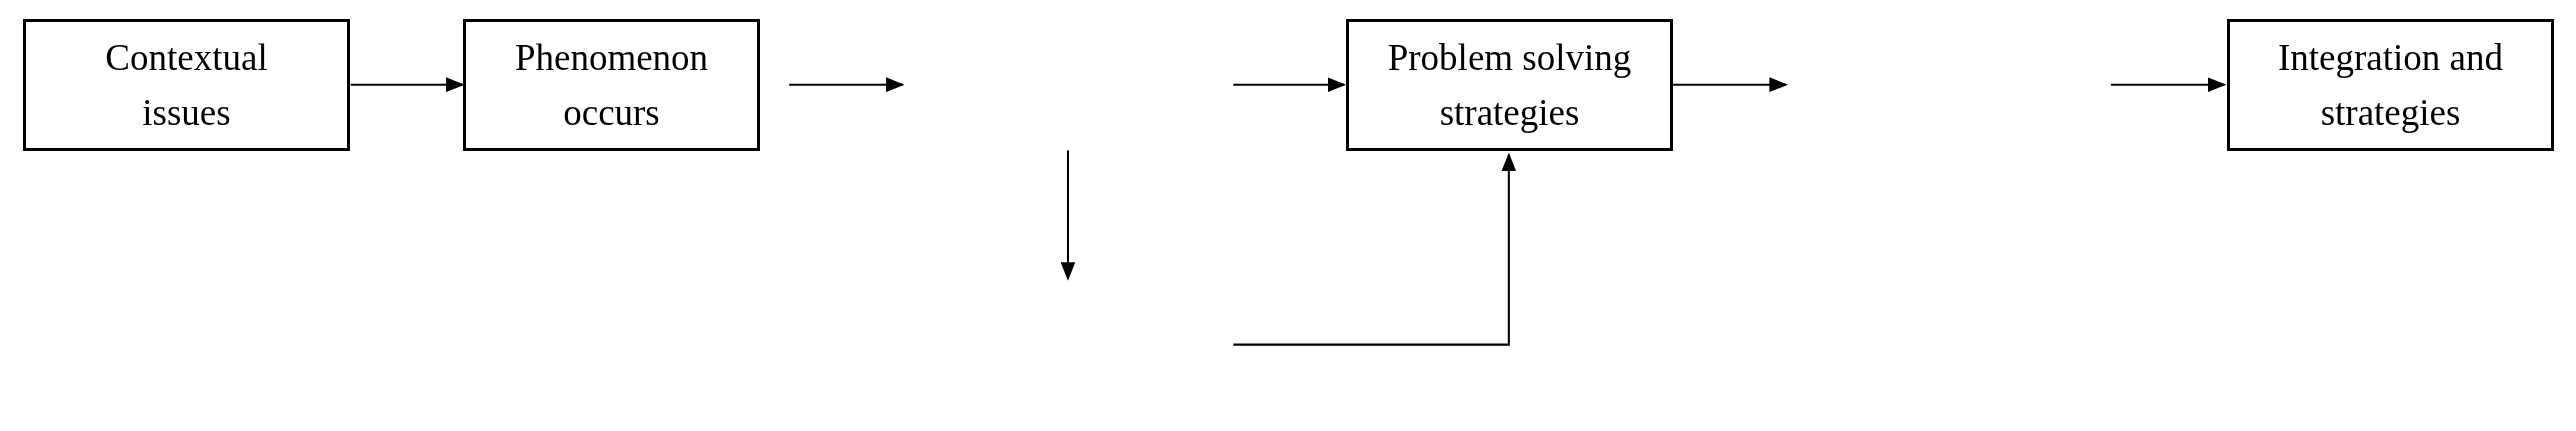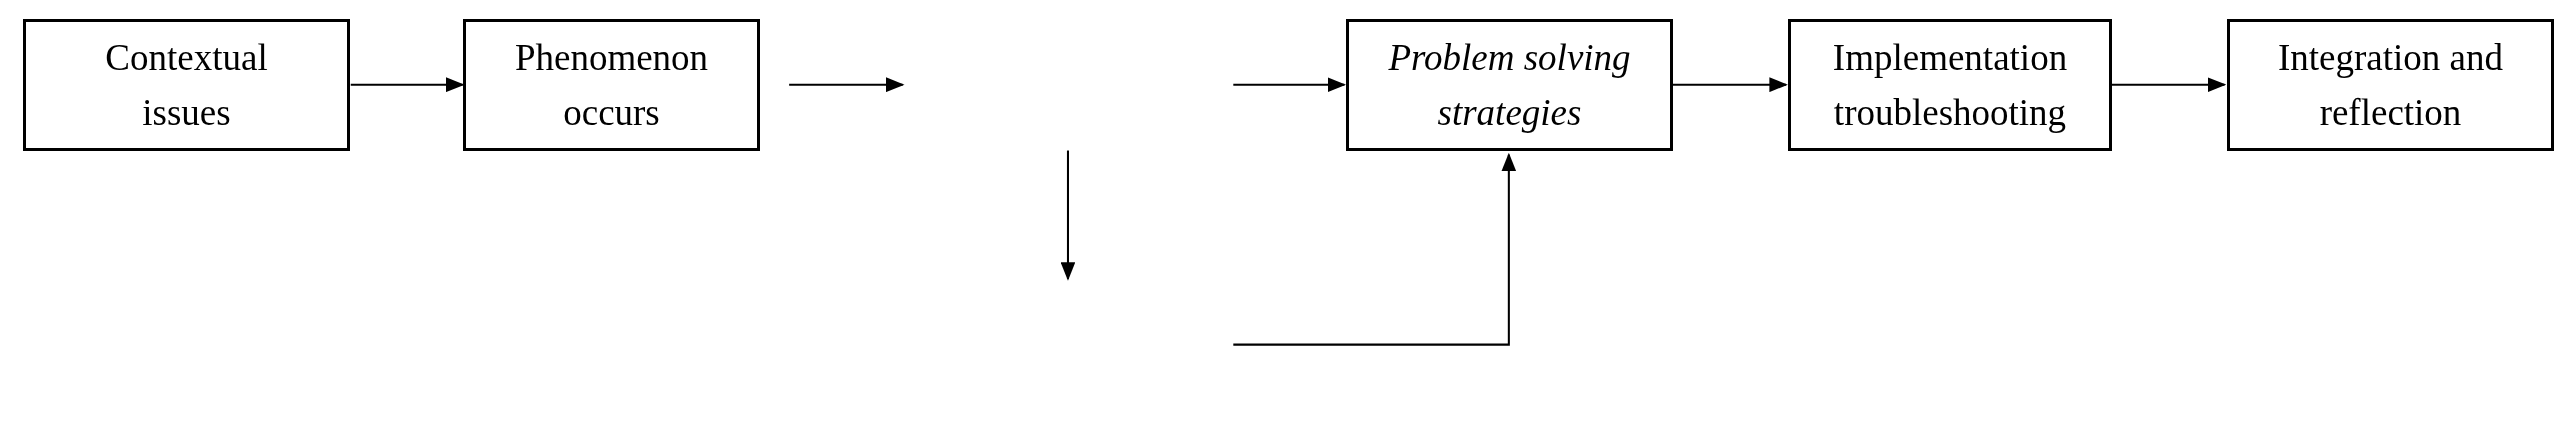--- a/index.html
+++ b/index.html
@@ -37,21 +37,21 @@
   .node .label {
     white-space: pre-line;
     display: block;
   }
   .node-lg { font-size: 37px; line-height: 1.5; }
   .node-sm { font-size: 31px; line-height: 1.37; }
 
   #node-1 { left: 23px;   top: 19px;  width: 327px; height: 132px; }
   #node-2 { left: 463px;  top: 19px;  width: 297px; height: 132px; }
   #node-3 { left: 904px; top: 19px;  width: 329px; height: 132px; }
-  #node-4 { left: 1346px; top: 19px;  width: 327px; height: 132px; font-style: italic; }
+  #node-4 { left: 1346px; top: 19px;  width: 327px; height: 132px; }
   #node-5 { left: 1788px; top: 19px;  width: 324px; height: 132px; }
   #node-6 { left: 2227px; top: 19px;  width: 327px; height: 132px; }
   #node-7 { left: 904px; top: 281px; width: 329px; height: 132px; }
 
   .edge {
     stroke: #000000;
     stroke-width: 2.5;
     fill: none;
   }
 </style>
@@ -84,25 +84,21 @@
     <span class="label">Phenomenon
 occurs</span>
   </div>
 
 
   <div class="node node-lg" id="node-4">
     <span class="label">Problem solving
 strategies</span>
   </div>
 
-  <div class="node node-lg" id="node-5">
-    <span class="label">Implementation
-troubleshooting</span>
-  </div>
 
   <div class="node node-lg" id="node-6">
     <span class="label">Integration and
-reflection</span>
+strategies</span>
   </div>
 
 
 </div>
 
 
 </body></html>

